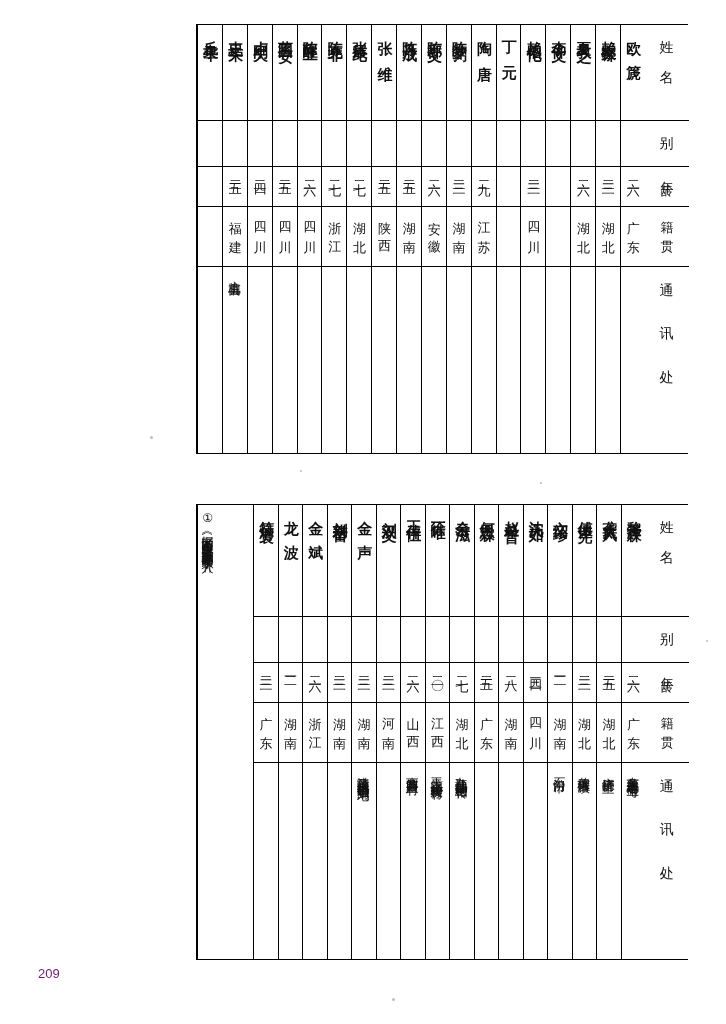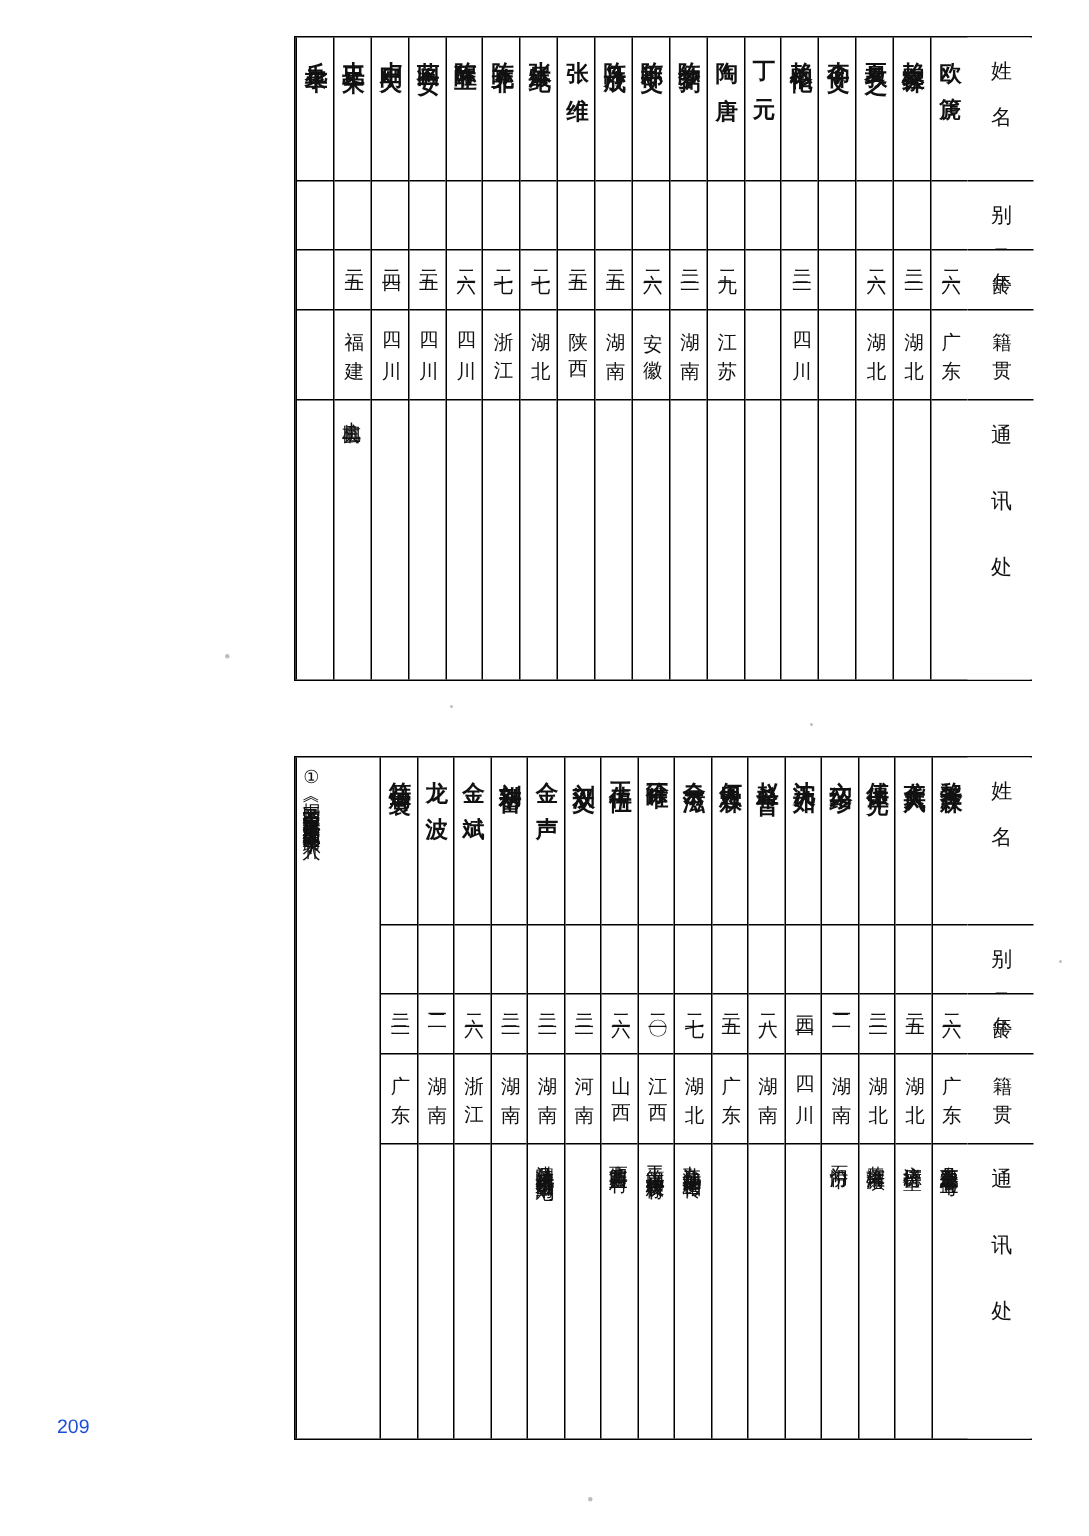--- a/index.html
+++ b/index.html
@@ -94,23 +94,23 @@
     padding: 6px 3px 6px 3px;
   }
   .col.note-col .v.note {
     height: 100%;
     display: block;
   }
 
   .page-number {
     position: absolute;
     left: 38px;
-    top: 943px;
+    top: 966px;
     font-size: 13px;
-    color: #1d4ed8;
+    color: #701a75;
     font-family: "Liberation Sans", sans-serif;
   }
 
   
   .speck { position:absolute; background:#bdbdbd; border-radius:50%; }
 </style>
 </head>
 <body>
 
 <div class="page">

